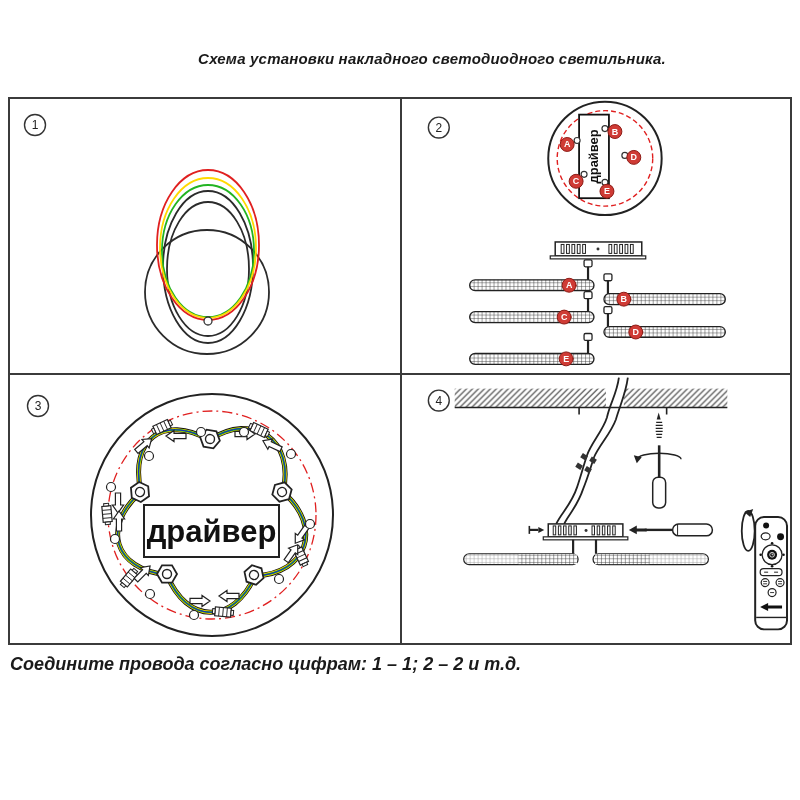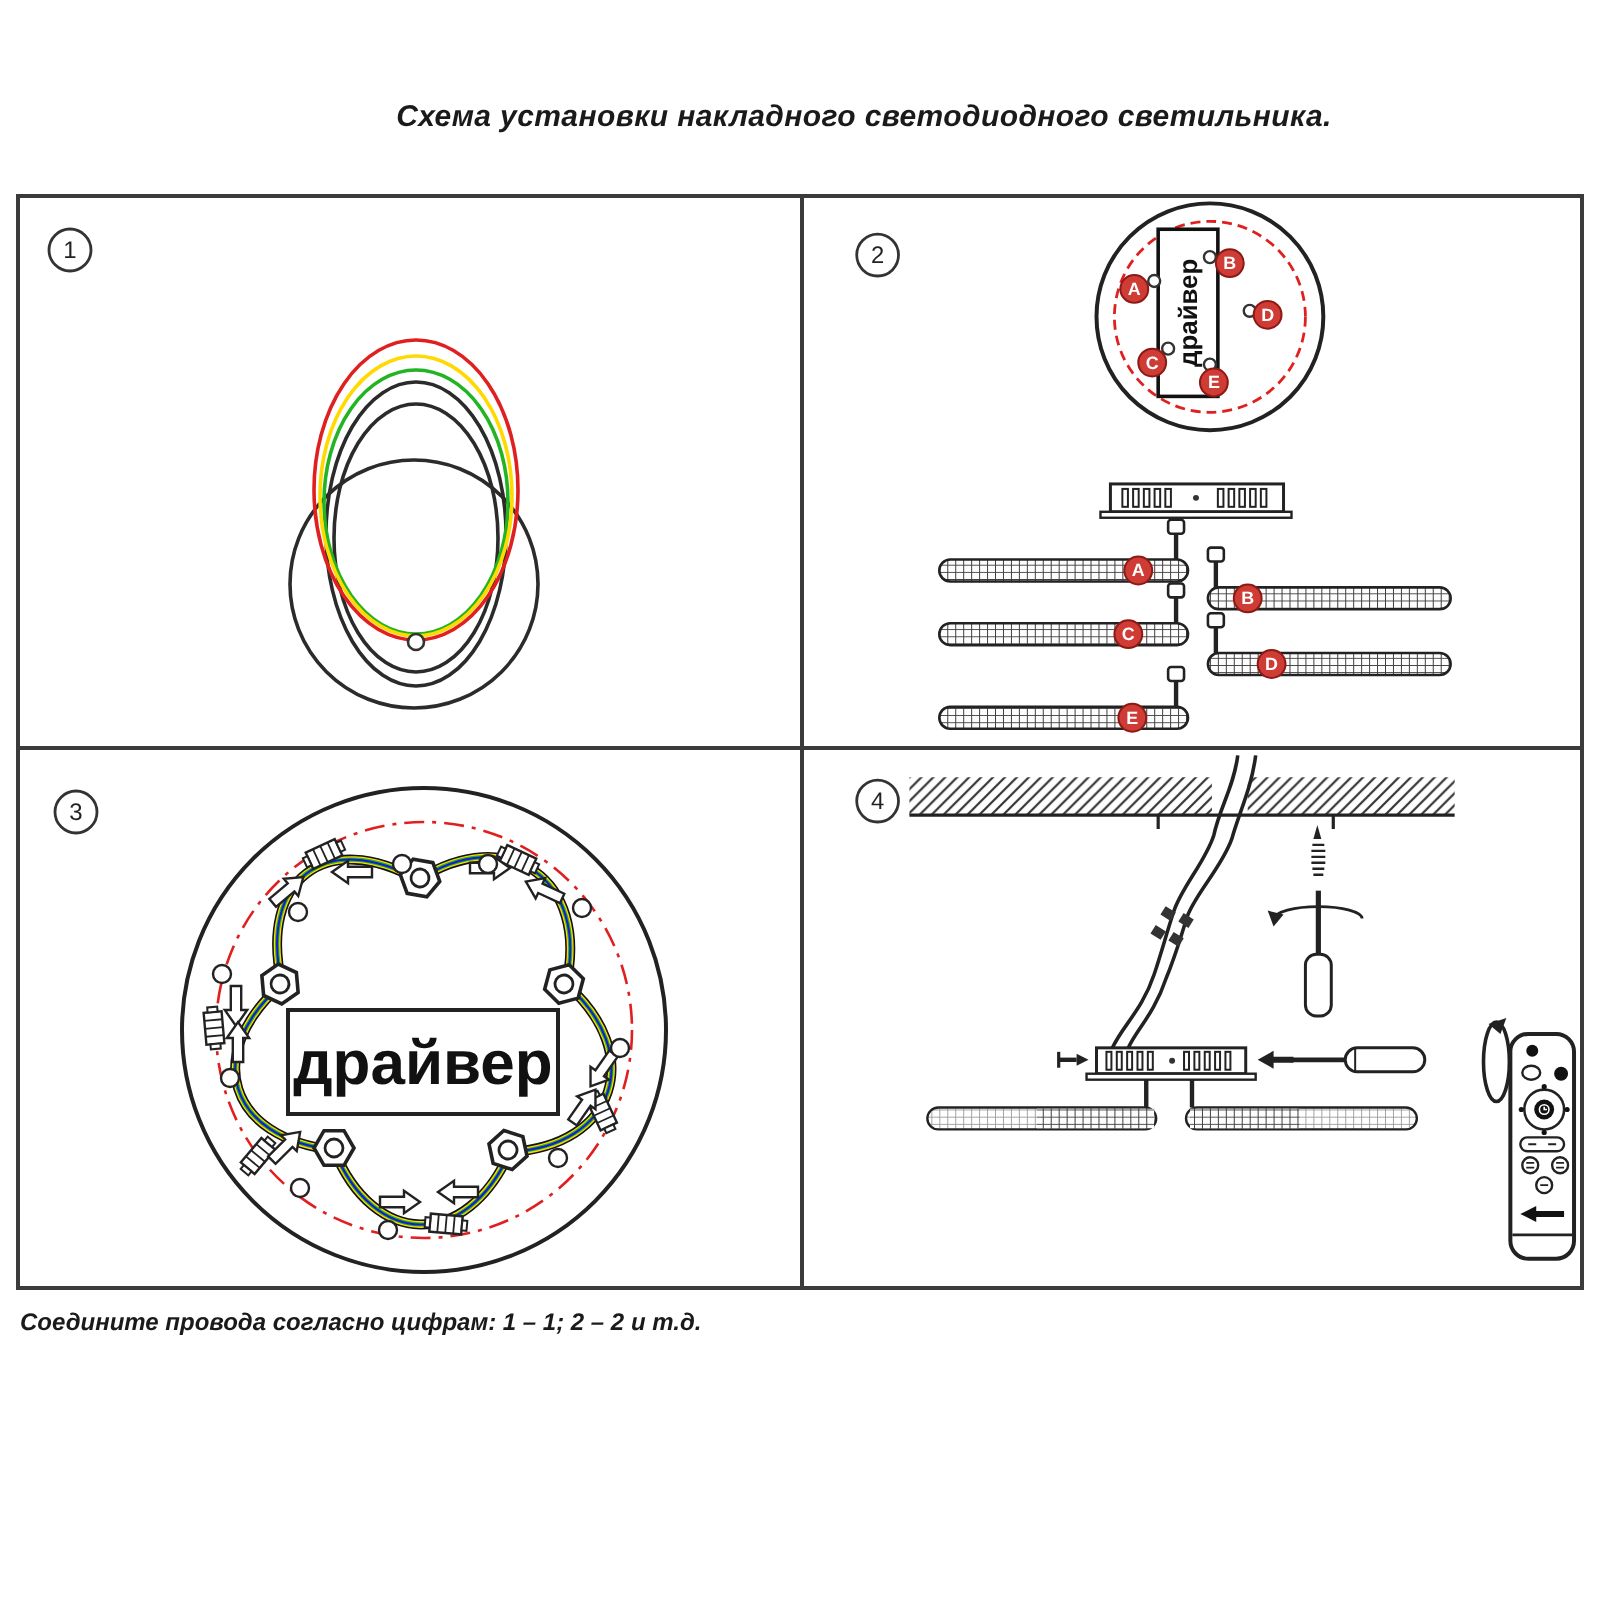--- a/index.html
+++ b/index.html
@@ -1,18 +1,18 @@
 <!DOCTYPE html>
 <html><head>
 <meta charset="utf-8">
 <style>
   html,body{margin:0;padding:0;background:#fff;}
   body{width:800px;height:800px;position:relative;font-family:"Liberation Sans",sans-serif;color:#1a1a1a;overflow:hidden;}
   .title{position:absolute;top:50px;left:0;width:800px;text-align:center;font-size:15px;font-weight:bold;font-style:italic;letter-spacing:.2px;margin-left:32px;}
-  .caption{position:absolute;top:654px;left:10px;font-size:12px;font-weight:bold;font-style:italic;}
+  .caption{position:absolute;top:654px;left:10px;font-size:18px;font-weight:bold;font-style:italic;}
   .grid{position:absolute;left:8px;top:97px;width:784px;height:548px;}
   .cell{position:absolute;border:2px solid #3b3b3b;box-sizing:border-box;background:#fff;}
   .c1{left:0;top:0;width:394px;height:278px;}
   .c2{left:392px;top:0;width:392px;height:278px;}
   .c3{left:0;top:276px;width:394px;height:272px;}
   .c4{left:392px;top:276px;width:392px;height:272px;}
   .cell svg{position:absolute;left:0;top:0;width:100%;height:100%;}
   svg text{font-family:"Liberation Sans",sans-serif;}
   .badge-t{font-size:12px;fill:#222;}
   .lbl{font-weight:bold;fill:#fff;font-size:9px;}

